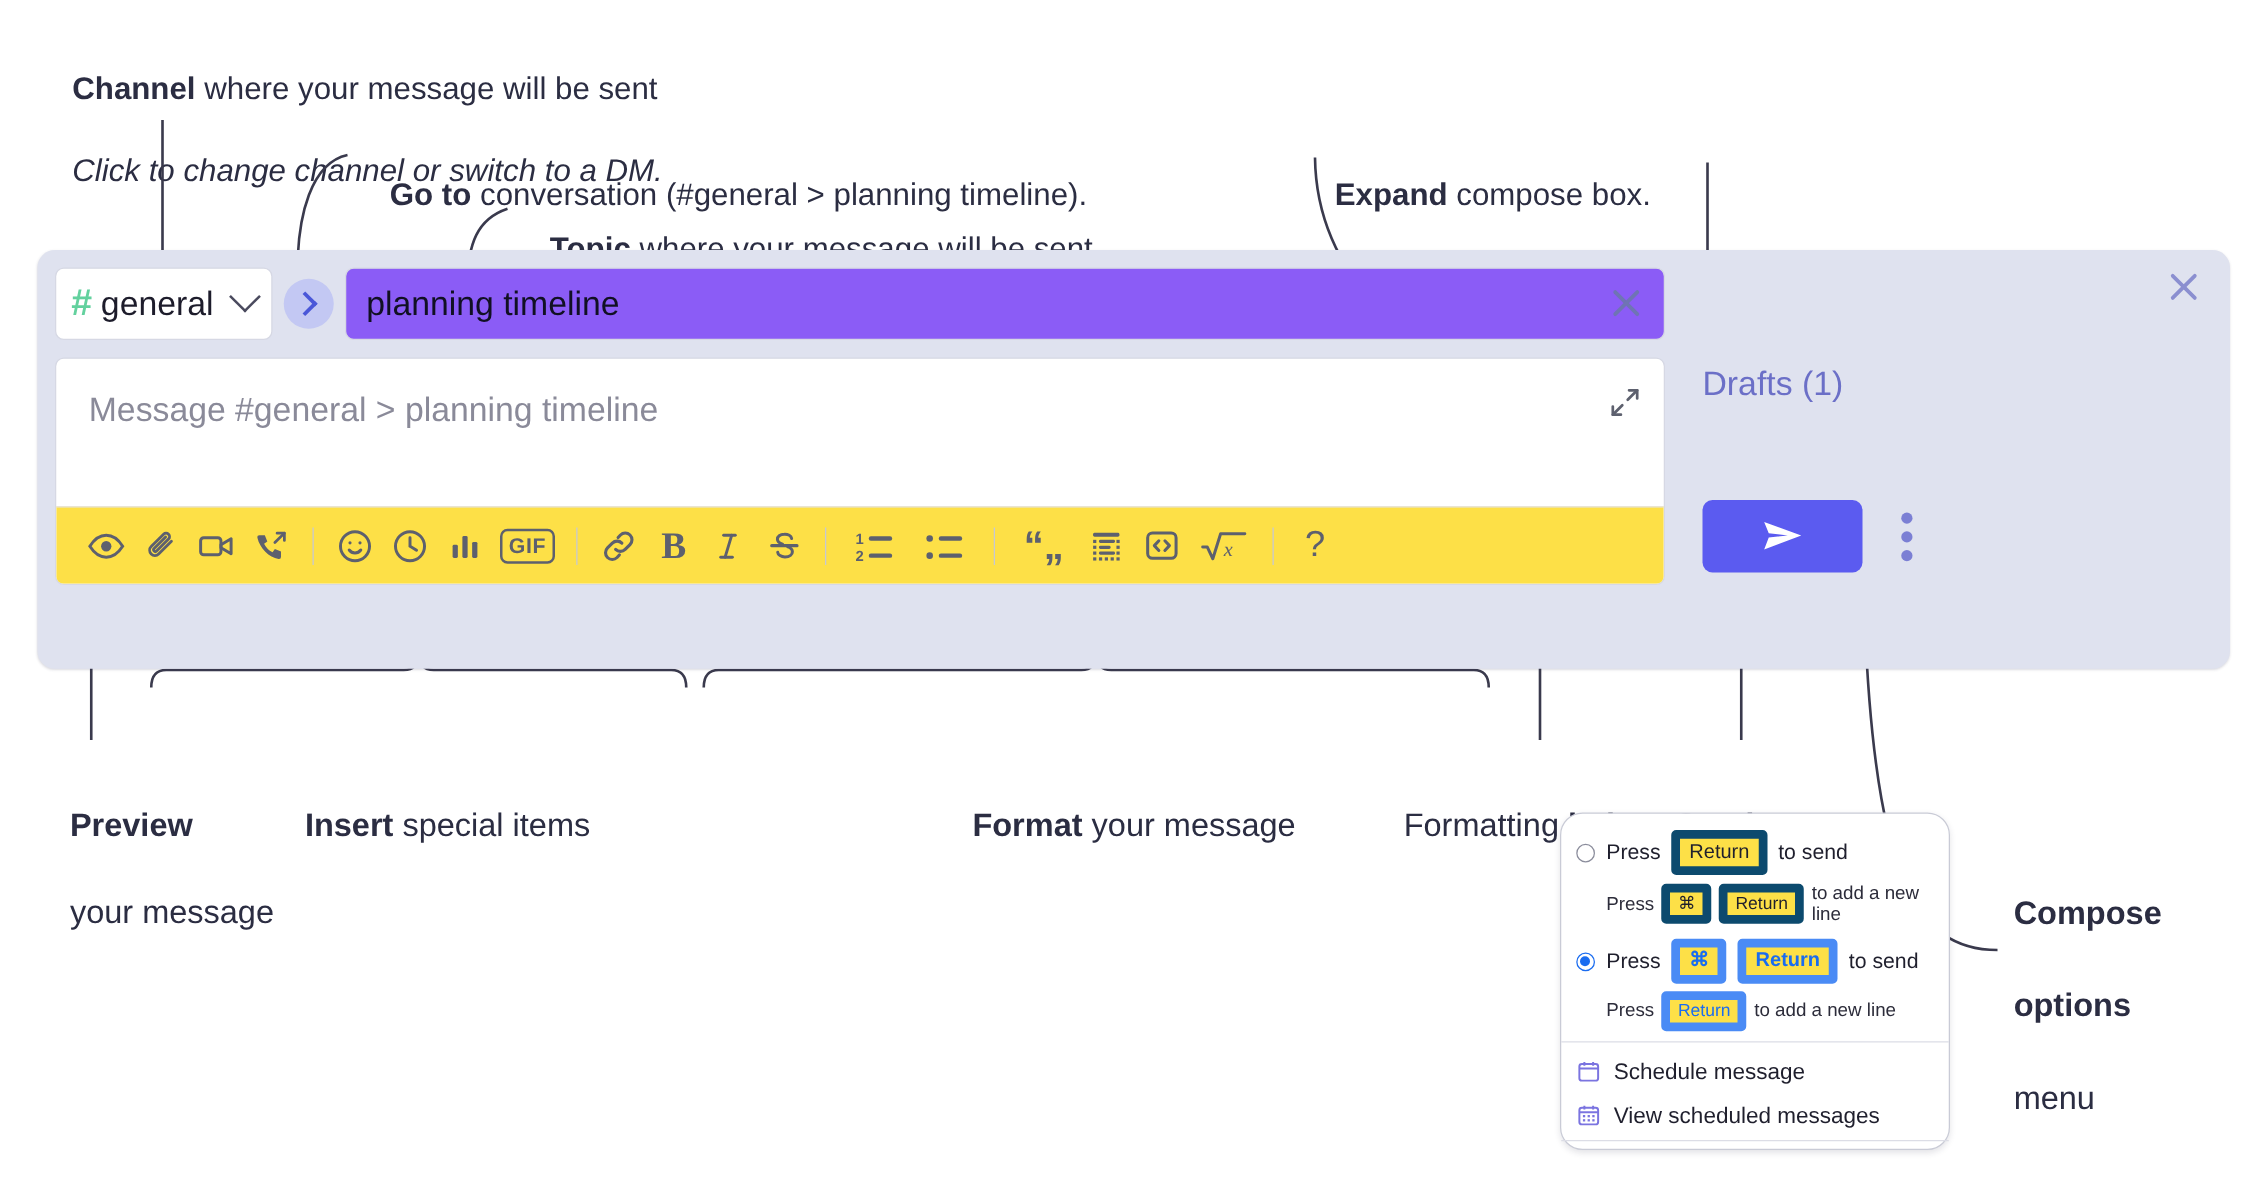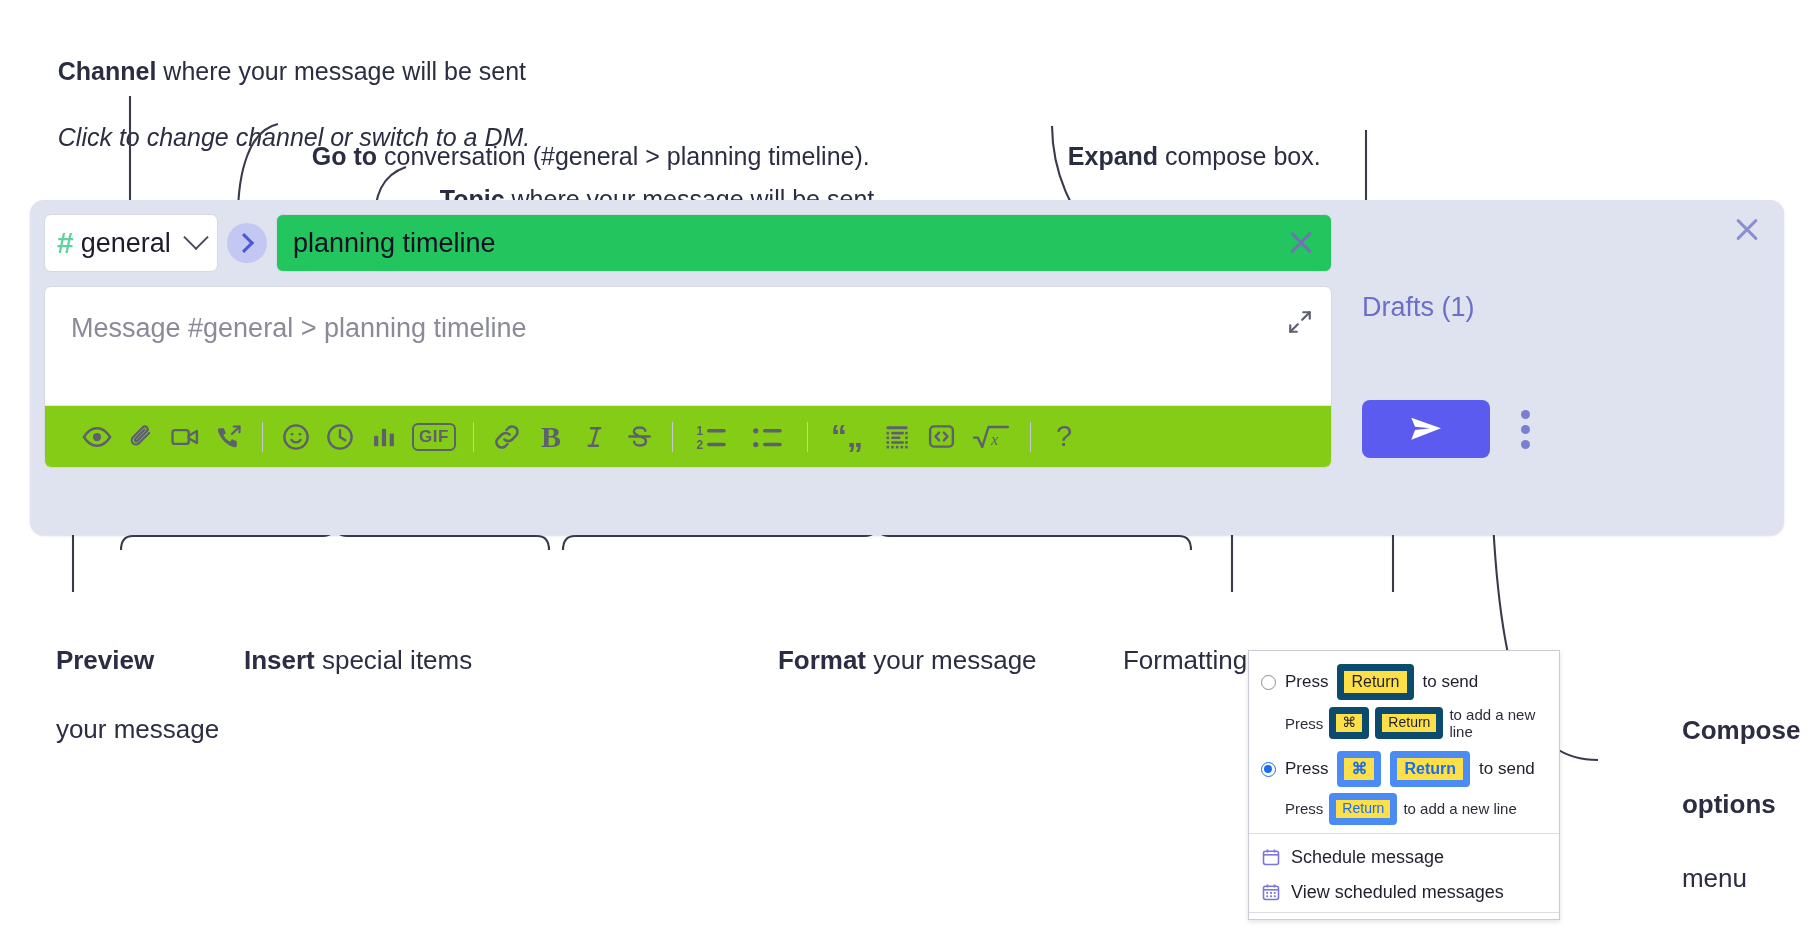--- a/index.html
+++ b/index.html
@@ -46,40 +46,40 @@
   .chan-name{font-size:27px;color:#1d1c2b;}
   .chev{margin-left:auto;width:16px;height:16px;border-right:2.5px solid #4a4a5e;
         border-bottom:2.5px solid #4a4a5e;transform:rotate(45deg) translate(-4px,-4px);}
   .goto-btn{
     width:40px;height:40px;border-radius:50%;background:#c3c8f3;margin:0 9px;
     display:flex;align-items:center;justify-content:center;cursor:pointer;flex:0 0 auto;
   }
   .goto-btn span{display:block;width:11px;height:11px;border-right:3px solid #4a57d8;
         border-top:3px solid #4a57d8;transform:rotate(45deg) translate(-2px,2px);}
   .topic-field{
-    flex:1;height:58px;background:#22c55e;border:1px solid #d6d8e4;border-radius:7px;
+    flex:1;height:58px;background:#8b5cf6;border:1px solid #d6d8e4;border-radius:7px;
     display:flex;align-items:center;padding:0 14px 0 16px;box-sizing:border-box;
   }
   .topic-text{font-size:27px;color:#111023;flex:1;}
   .topic-clear{width:32px;height:32px;position:relative;cursor:pointer;flex:0 0 auto;}
   .topic-clear::before,.topic-clear::after{
     content:"";position:absolute;left:2px;top:14px;width:28px;height:3px;background:#6f74b4;border-radius:2px;}
   .topic-clear::before{transform:rotate(45deg);}
   .topic-clear::after{transform:rotate(-45deg);}
 
   .msgbox{
     margin-top:14px;width:1288px;height:182px;background:#fff;border:1px solid #d6d8e4;
     border-radius:7px;box-sizing:border-box;position:relative;overflow:hidden;
   }
   .placeholder{position:absolute;left:26px;top:26px;font-size:27px;color:#8a8a99;}
   .expand-ic{position:absolute;right:18px;top:22px;width:26px;height:26px;cursor:pointer;}
 
   .toolbar{
-    position:absolute;left:0;bottom:0;width:100%;height:62px;background:#84cc16;
-    border-top:1px solid #e3e4ee;display:flex;align-items:center;padding-left:30px;
+    position:absolute;left:0;bottom:0;width:100%;height:62px;background:#fde047;
+    border-top:1px solid #e3e4ee;display:flex;align-items:center;padding-left:18px;
     box-sizing:border-box;
   }
   .tb{width:44px;height:44px;display:flex;align-items:center;justify-content:center;
       cursor:pointer;flex:0 0 auto;color:#5d606e;}
   .tb.wide{width:56px;}
   .sep{width:1px;height:30px;background:#c6c8d4;margin:0 11px;flex:0 0 auto;}
   .gif-box{border:2.5px solid #5d606e;border-radius:6px;font-size:17px;font-weight:700;
       padding:2px 5px;letter-spacing:.5px;color:#5d606e;}
   .bold-g{font-size:30px;font-weight:700;font-family:"Liberation Serif",serif;color:#5d606e;}
   .q-g{font-size:32px;color:#5d606e;font-weight:700;}
@@ -91,21 +91,21 @@
     position:absolute;left:2px;top:200px;width:128px;height:58px;background:#5b5bf0;
     border-radius:8px;display:flex;align-items:center;justify-content:center;cursor:pointer;
   }
   .kebab{position:absolute;left:152px;top:204px;width:26px;height:50px;cursor:pointer;
       display:flex;flex-direction:column;align-items:center;justify-content:center;gap:6px;}
   .kebab i{display:block;width:9px;height:9px;border-radius:50%;background:#7b7fd4;}
 
   
   .menu{
     position:absolute;left:1248px;top:650px;width:312px;background:#fff;
-    border:1px solid #c9cbd6;border-radius:0;box-sizing:border-box;
+    border:1px solid #c9cbd6;border-radius:18px;box-sizing:border-box;
     box-shadow:0 2px 5px rgba(40,40,70,.13);padding:10px 0 4px 0;
   }
   .opt{padding:3px 12px 0 12px;}
   .opt-main{display:flex;align-items:center;gap:9px;font-size:17px;color:#1f1f2d;}
   .radio{width:15px;height:15px;border:1.6px solid #8b8d9c;border-radius:50%;
       box-sizing:border-box;flex:0 0 auto;position:relative;cursor:pointer;}
   .radio.on{border-color:#1a6cf0;}
   .radio.on::after{content:"";position:absolute;left:2.4px;top:2.4px;width:8px;height:8px;
       border-radius:50%;background:#1a6cf0;}
   .key{border:7px solid #0c4a6e;border-radius:4px;padding:1px 7px;font-size:16px;
@@ -156,21 +156,21 @@
   </div>
 
   <div class="anno a-xl" style="left:1094px;top:609px;">
     <span>Formatting </span><b>help</b>
   </div>
 
   <div class="anno a-xl" style="left:1311px;top:609px;">
     <b>Send</b><span> message</span>
   </div>
 
-  <div class="anno a-xl" style="left:1653px;top:675px;line-height:1.42;">
+  <div class="anno a-xl" style="left:1582px;top:675px;line-height:1.42;">
     <b>Compose</b><br>
     <b>options</b><br>
     <span>menu</span>
   </div>
 
   <svg class="overlay" viewBox="0 0 1814 944">
     <g fill="none" stroke="#3a3a4d" stroke-width="2.1">
 
       <path d="M130 96 L130 232"></path>
 

